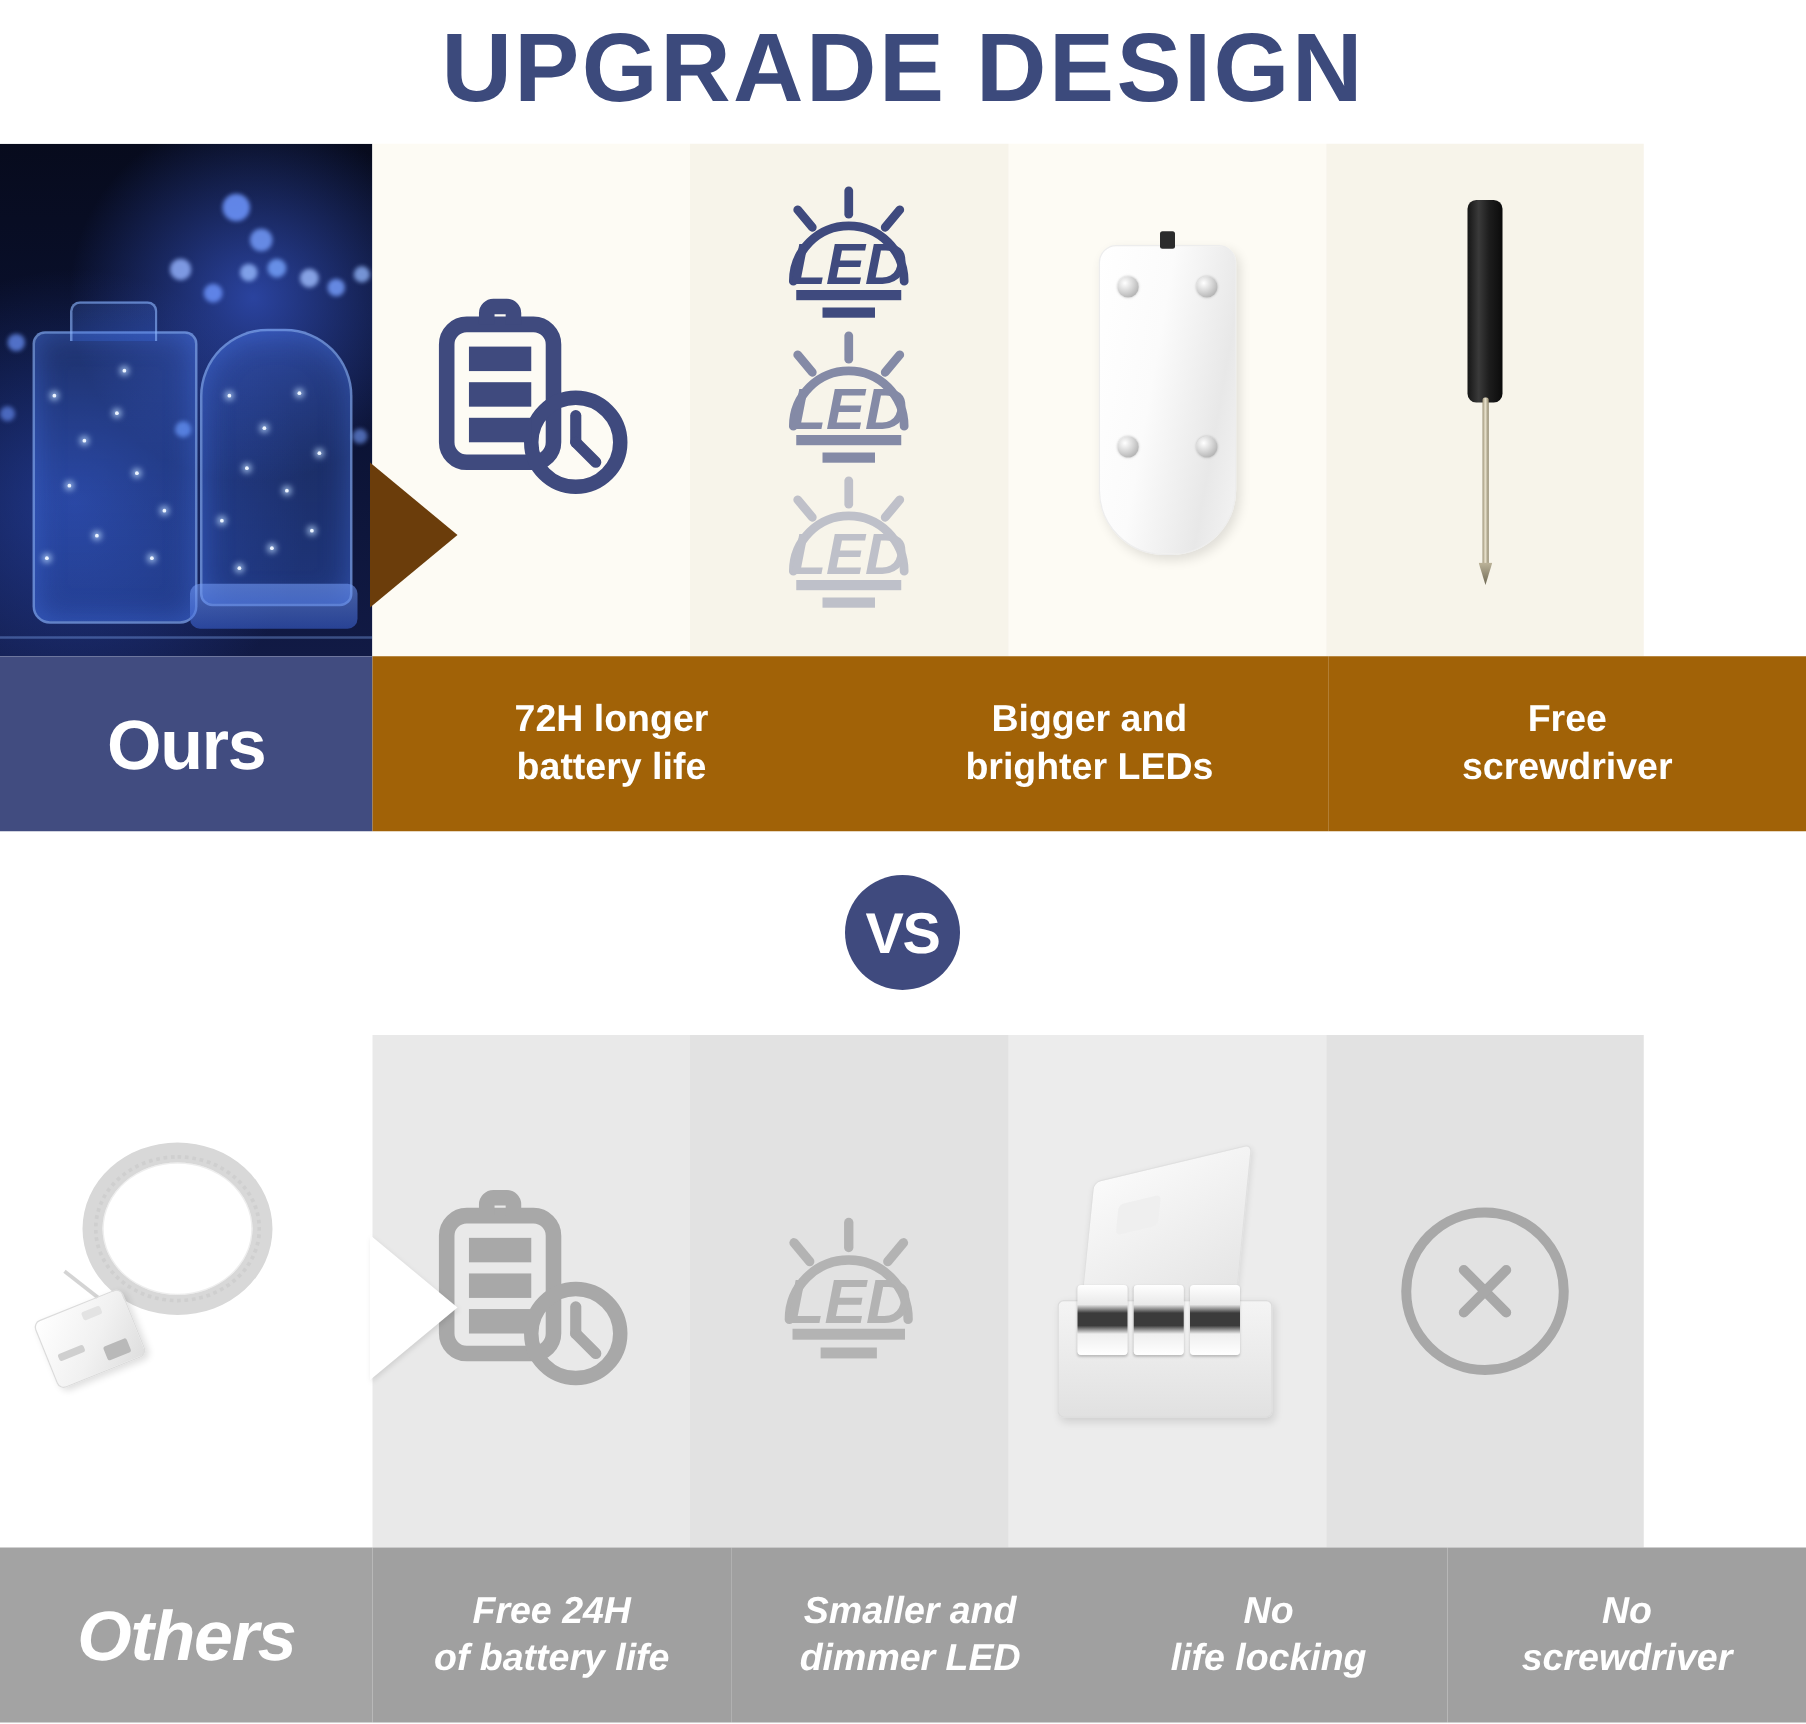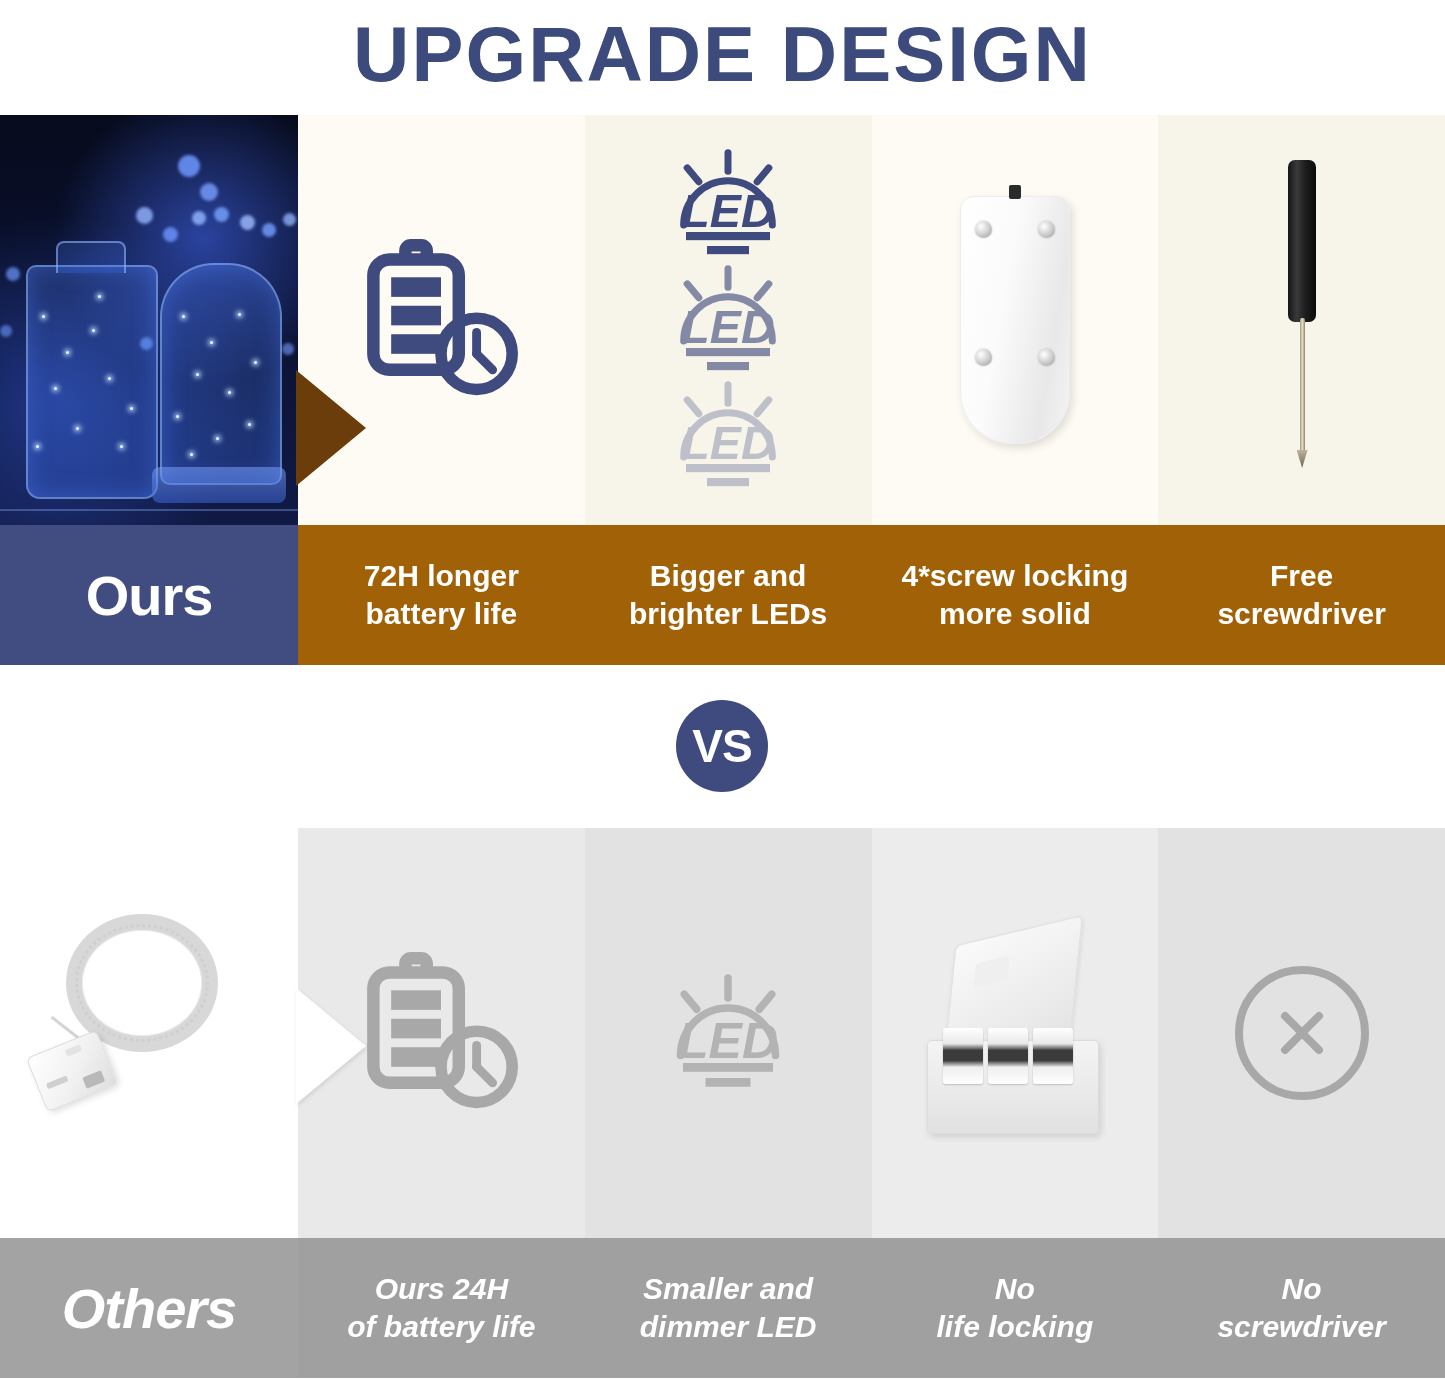--- a/index.html
+++ b/index.html
@@ -13,21 +13,21 @@
     font-family:"Liberation Sans",sans-serif;
     font-size:78px;font-weight:bold;letter-spacing:2px;
     color:#3c4a7c;white-space:nowrap;
   }
 
   
   .block{position:absolute;left:0;width:1445px;}
   .block-ours{top:115px;height:550px;}
   .block-others{top:828px;height:550px;}
 
-  .cells{position:absolute;left:0;top:0;width:1445px;height:410px;display:flex;text-decoration:underline;}
+  .cells{position:absolute;left:0;top:0;width:1315px;height:410px;display:flex;text-decoration:underline;}
   .cell{position:relative;height:410px;overflow:hidden;}
   .cell-photo{width:298px;flex:0 0 298px;}
   .cell-feat{flex:1 1 0;display:flex;align-items:center;justify-content:center;}
 
   
   .ours .t0{background:#fdfbf4;}
   .ours .t1{background:#f7f4ea;}
   .ours .t2{background:#fdfbf4;}
   .ours .t3{background:#f7f4ea;}
   
@@ -319,26 +319,20 @@
         </span>
       </div>
       <div class="bar-cell">
         <span>
           <span class="ln">Bigger and</span>
           <span class="ln">brighter LEDs</span>
         </span>
       </div>
       <div class="bar-cell">
         <span>
-          <span class="ln">4*screw locking</span>
-          <span class="ln">more solid</span>
-        </span>
-      </div>
-      <div class="bar-cell">
-        <span>
           <span class="ln">Free</span>
           <span class="ln">screwdriver</span>
         </span>
       </div>
     </div>
   </div>
 
   <div class="vs">VS</div>
 
   <div class="block block-others others">
@@ -413,21 +407,21 @@
         </span>
       </div>
     </div>
 
     <div class="arrow arrow-others"></div>
 
     <div class="barrow">
       <div class="bar-name">Others</div>
       <div class="bar-cell">
         <span>
-          <span class="ln">Ours 24H</span>
+          <span class="ln">Free 24H</span>
           <span class="ln">of battery life</span>
         </span>
       </div>
       <div class="bar-cell">
         <span>
           <span class="ln">Smaller and</span>
           <span class="ln">dimmer LED</span>
         </span>
       </div>
       <div class="bar-cell">

